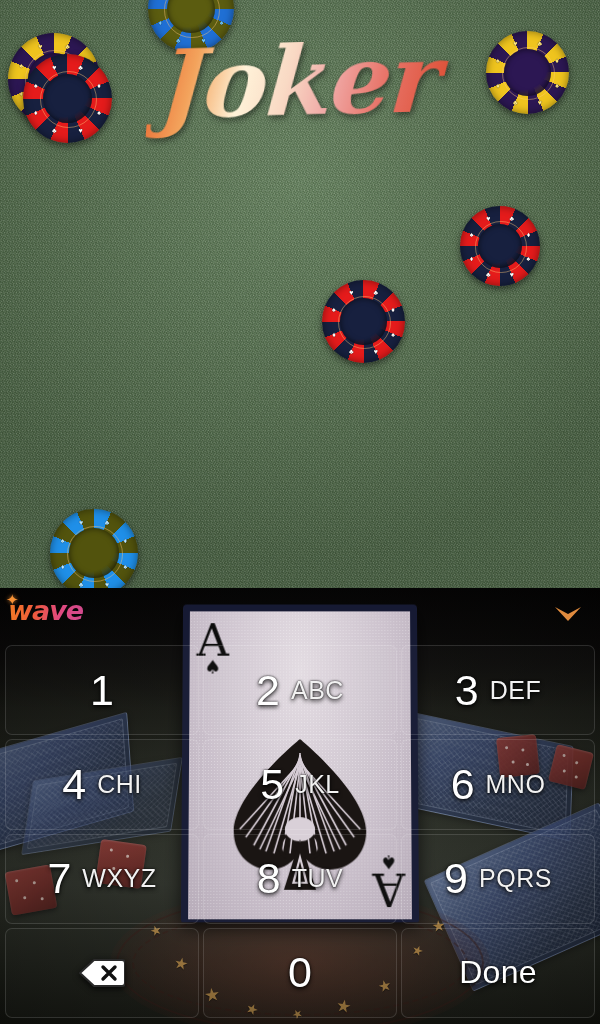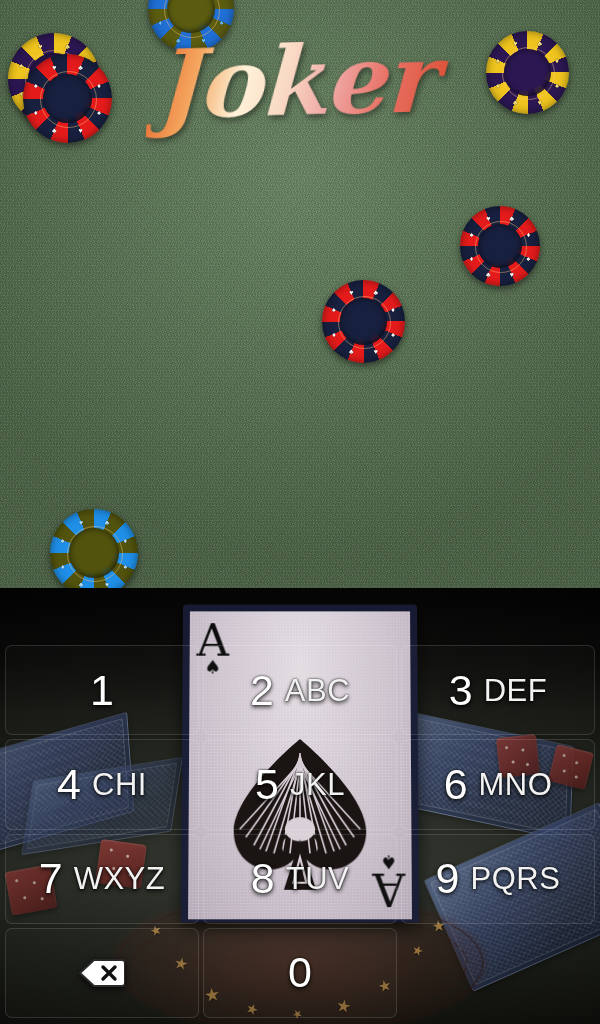--- a/index.html
+++ b/index.html
@@ -216,21 +216,21 @@
     gap:11px;
     user-select:none;
   }
   .key .num{
     font-size:43px;color:#fff;font-weight:400;
     font-family:"Liberation Sans",sans-serif;
     text-shadow:0 2px 4px rgba(0,0,0,.85), 0 0 2px rgba(0,0,0,.9);
     line-height:1;
   }
   .key .sub{
-    font-size:31px;color:#f2f2f2;font-weight:400;
+    font-size:25px;color:#f2f2f2;font-weight:400;
     letter-spacing:.5px;
     text-shadow:0 2px 4px rgba(0,0,0,.85), 0 0 2px rgba(0,0,0,.9);
     line-height:1;
   }
   .key .done{
     font-size:32px;color:#fff;letter-spacing:.3px;
     text-shadow:0 2px 4px rgba(0,0,0,.85), 0 0 2px rgba(0,0,0,.9);
   }
   .bksp{
     display:flex;align-items:center;justify-content:center;
@@ -422,20 +422,29 @@
           <ellipse cx="74" cy="98" rx="15" ry="12" fill="#d9d0d8"></ellipse>
           <path d="M60 104 C52 110 52 124 62 126 C70 127 72 120 68 116" fill="none" stroke="#16110f" stroke-width="4"></path>
           <path d="M88 104 C96 110 96 124 86 126 C78 127 76 120 80 116" fill="none" stroke="#16110f" stroke-width="4"></path>
           <path d="M74 108 L58 158 L90 158 Z" fill="#16110f"></path>
           <path d="M74 122 L66 152 L82 152 Z" fill="#d9d0d8"></path>
           <path d="M74 130 L69 150 L79 150 Z" fill="#16110f"></path>
         </svg>
       </div>
     </div>
 
+    <div class="kb-header">
+      <span class="wave-spark">✦</span>
+      <span class="wave-logo">wave</span>
+      <div class="collapse-btn">
+        <svg width="30" height="20" viewBox="0 0 30 20" aria-hidden="true">
+          <path d="M2 3 L15 17 L28 3 L15 10 Z" fill="#e08b3e"></path>
+        </svg>
+      </div>
+    </div>
 
     <div class="kb-vignette"></div>
 
     <div class="keys" id="key-grid">
         <div class="key">
           <span class="num">1</span>
         </div>
         <div class="key">
           <span class="num">2</span>
           <span class="sub">ABC</span>
@@ -472,16 +481,19 @@
           <span class="bksp">
             <svg width="46" height="32" viewBox="0 0 46 32" aria-hidden="true">
               <path d="M15 3 H43 A3 3 0 0 1 46 6 V26 A3 3 0 0 1 43 29 H15 L1 16 Z" fill="#ffffff" stroke="#2a2a2a" stroke-width="2"></path>
               <path d="M24 10 L36 22 M36 10 L24 22" stroke="#111" stroke-width="3.4" stroke-linecap="round"></path>
             </svg>
           </span>
         </div>
         <div class="key">
           <span class="num">0</span>
         </div>
+        <div class="key">
+          <span class="done">Done</span>
+        </div>
       </div>
 
   </div>
 </div>
 
 </body></html>

